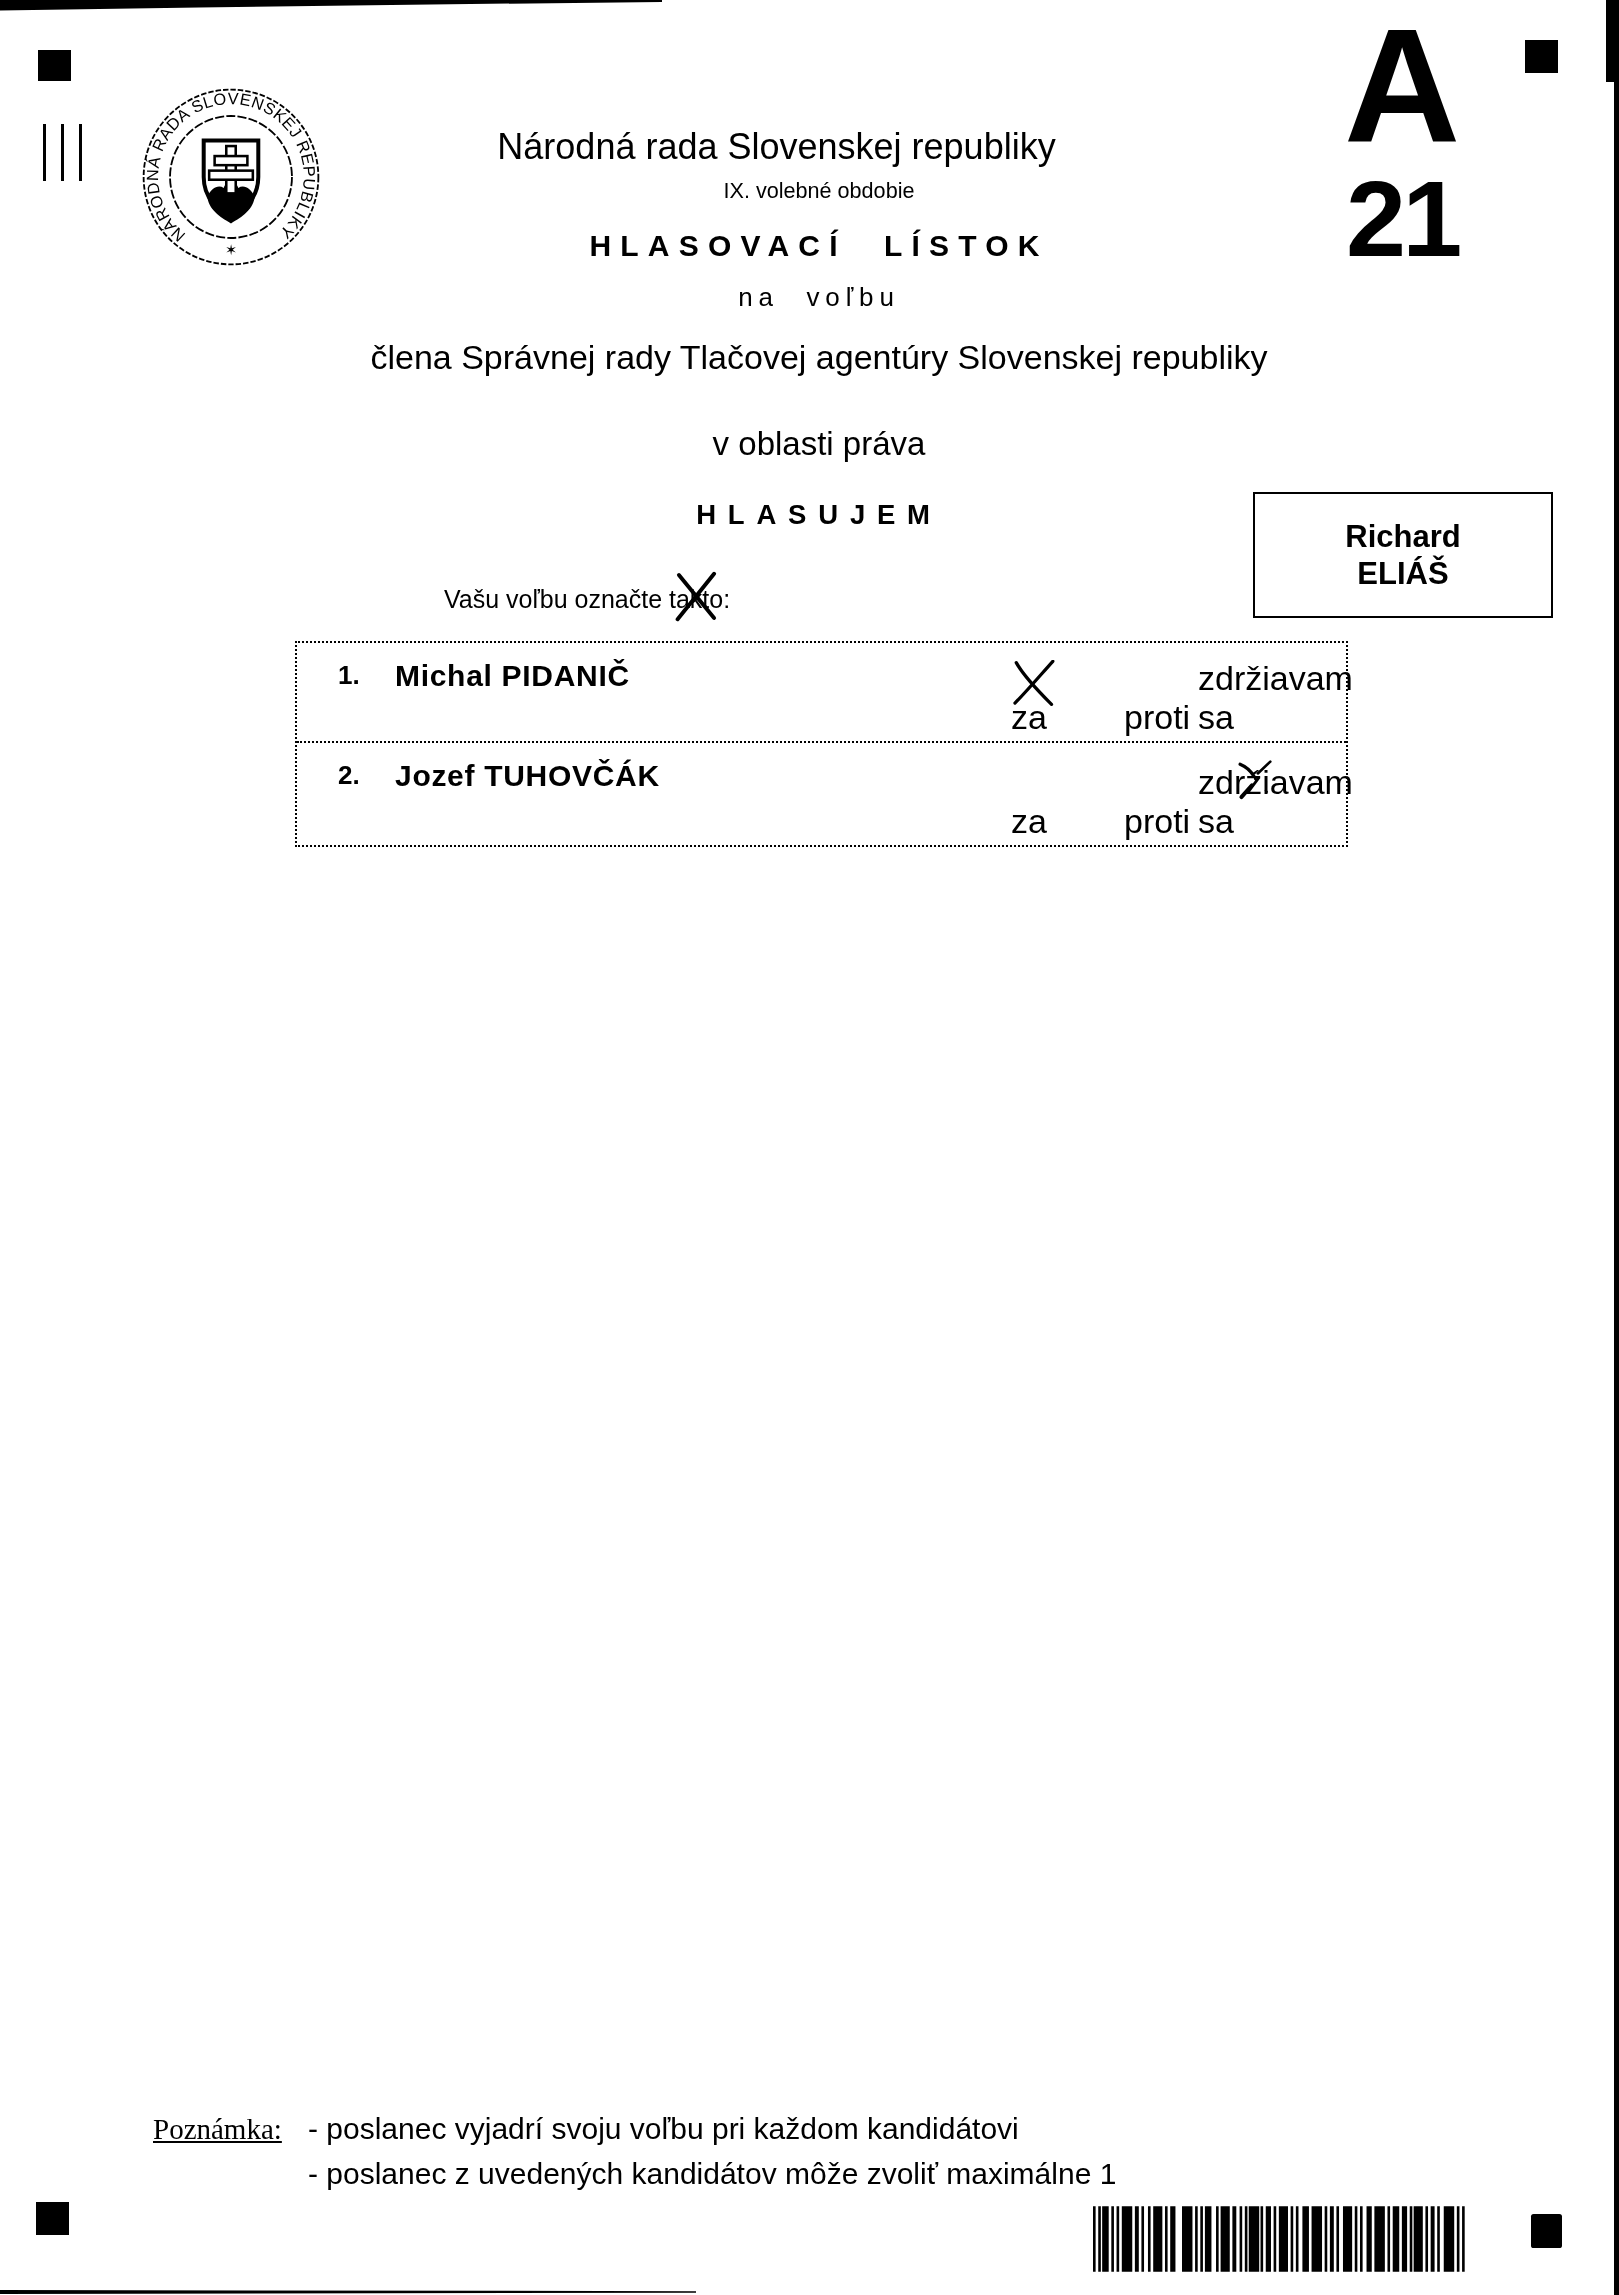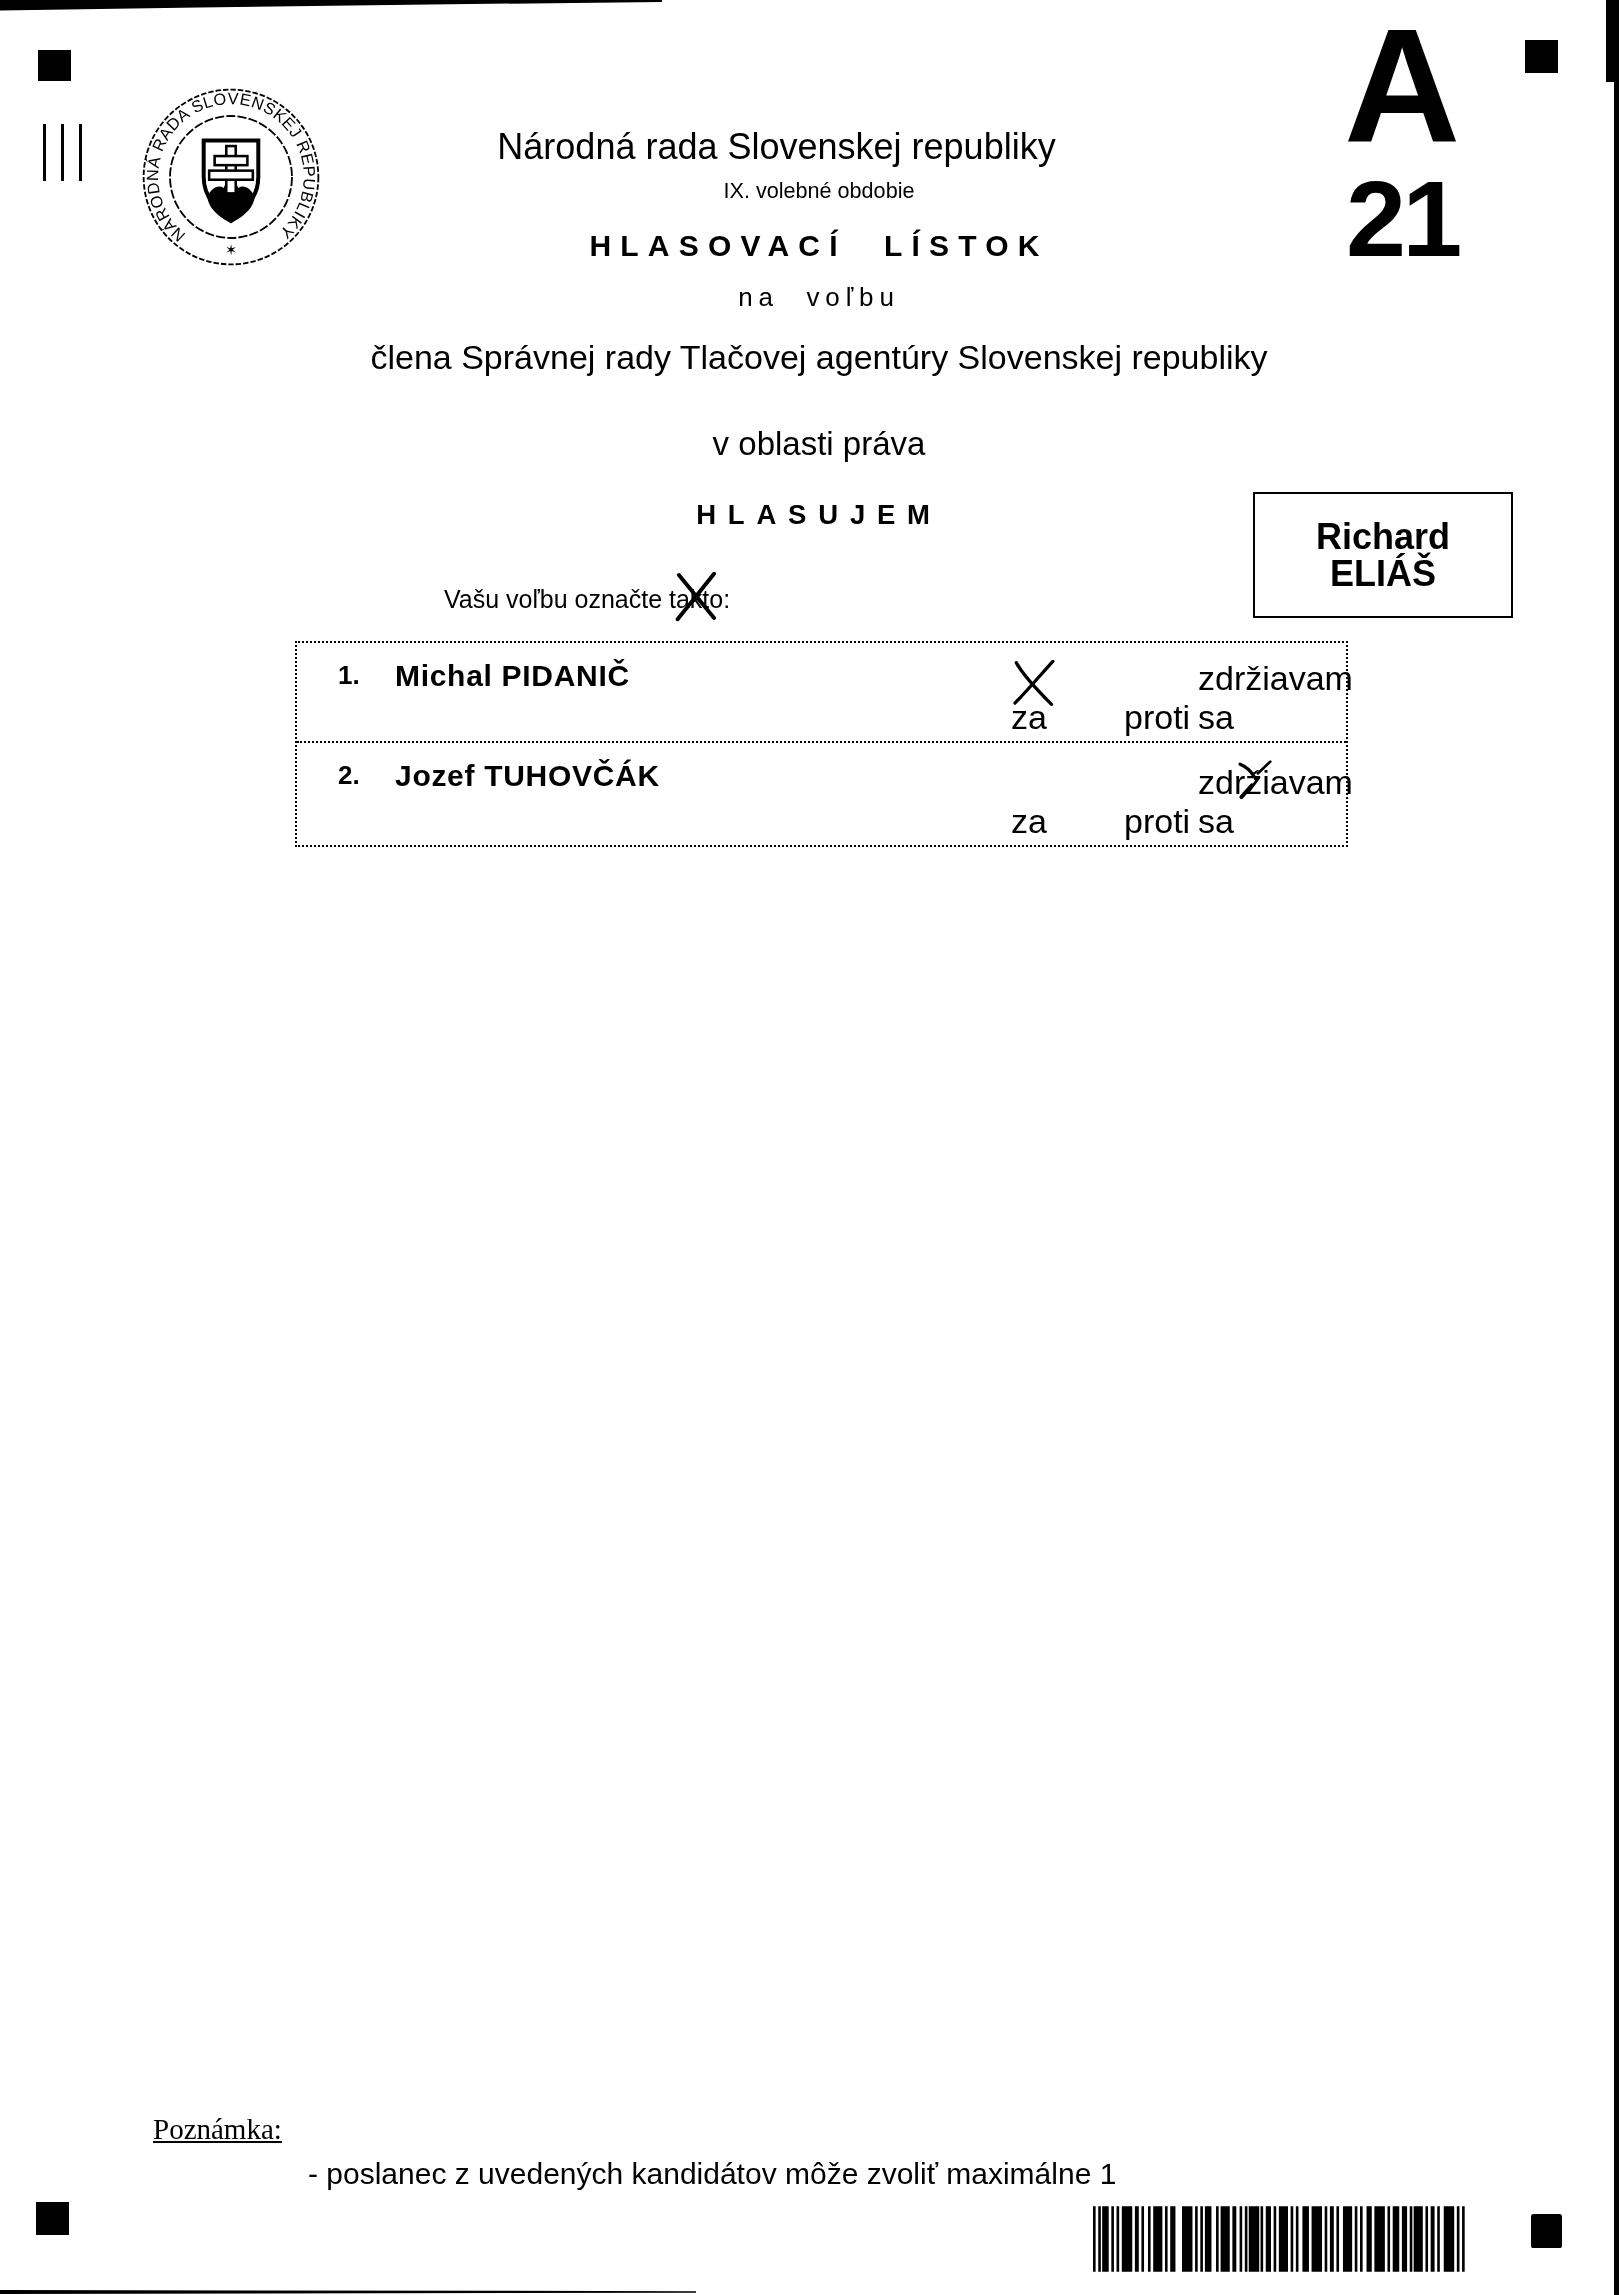--- a/index.html
+++ b/index.html
@@ -34,24 +34,24 @@
   .title-line{top:229px;font-size:30px;font-weight:bold;letter-spacing:9.2px;word-spacing:19.7px;}
   .subtitle-line{top:282px;font-size:26px;letter-spacing:5.9px;word-spacing:14.4px;}
   .elect-line{top:338px;font-size:34px;}
   .field-line{top:425px;font-size:33px;}
   .vote-heading{top:499px;font-size:27.5px;font-weight:bold;letter-spacing:11.8px;}
   
   .code-letter{position:absolute;left:1344px;top:5.2px;font-size:161px;font-weight:bold;line-height:1;}
   .code-number{position:absolute;left:1346px;top:165px;font-size:108px;font-weight:bold;line-height:1;letter-spacing:-3.9px;}
   
   .voter-box{
-    position:absolute;left:1253px;top:492px;width:260px;height:126px;
+    position:absolute;left:1253px;top:492px;width:300px;height:126px;
     border:2.6px solid #000;box-sizing:border-box;
     display:flex;flex-direction:column;justify-content:center;align-items:center;
-    font-size:36px;font-weight:bold;line-height:37px;
+    font-size:31px;font-weight:bold;line-height:37px;
   }
   
   .instruction{position:absolute;left:444px;top:585px;font-size:25px;white-space:nowrap;}
   .sample-x{position:absolute;left:675px;top:571px;}
   
   .vote-table{
     position:absolute;left:295px;top:641px;width:1053px;
     border:2px dotted #000;box-sizing:border-box;
   }
   .vote-row{position:relative;height:98px;}
@@ -159,20 +159,21 @@
         <path d="M45,48 L47,50" stroke="#000" stroke-width="3" stroke-linecap="round" fill="none"></path>
       </svg>
       <span class="opt opt-za">za</span>
       <span class="opt opt-proti">proti</span>
       <span class="opt opt-zdrz">zdržiavam sa</span>
     </div>
 
   </div>
 
   <div class="note-label">Poznámka:</div>
+  <div class="note-line1">- poslanec vyjadrí svoju voľbu pri každom kandidátovi</div>
   <div class="note-line2">- poslanec z uvedených kandidátov môže zvoliť maximálne 1</div>
 
   <svg class="barcode" width="373" height="66" viewBox="0 0 570 100">
     <g stroke="#000" fill="none">
       <path stroke-width="4" d="M2 0v100M10 0v100M30 0v100M38 0v100M76 0v100M86 0v100M112 0v100M158 0v100M166 0v100M190 0v100M226 0v100M234 0v100M258 0v100M278 0v100M304 0v100M312 0v100M356 0v100M374 0v100M402 0v100M410 0v100M452 0v100M486 0v100M510 0v100M528 0v100M558 0v100M566 0v100"></path>
       <path stroke-width="6" d="M67 0v100M216 0v100M365 0v100M519 0v100"></path>
       <path stroke-width="8" d="M122 0v100M268 0v100M422 0v100M476 0v100"></path>
       <path stroke-width="10" d="M19 0v100M176 0v100M325 0v100M463 0v100"></path>
       <path stroke-width="14" d="M99 0v100M202 0v100M291 0v100M389 0v100M497 0v100"></path>
       <path stroke-width="16" d="M52 0v100M144 0v100M246 0v100M342 0v100M438 0v100M544 0v100"></path>

